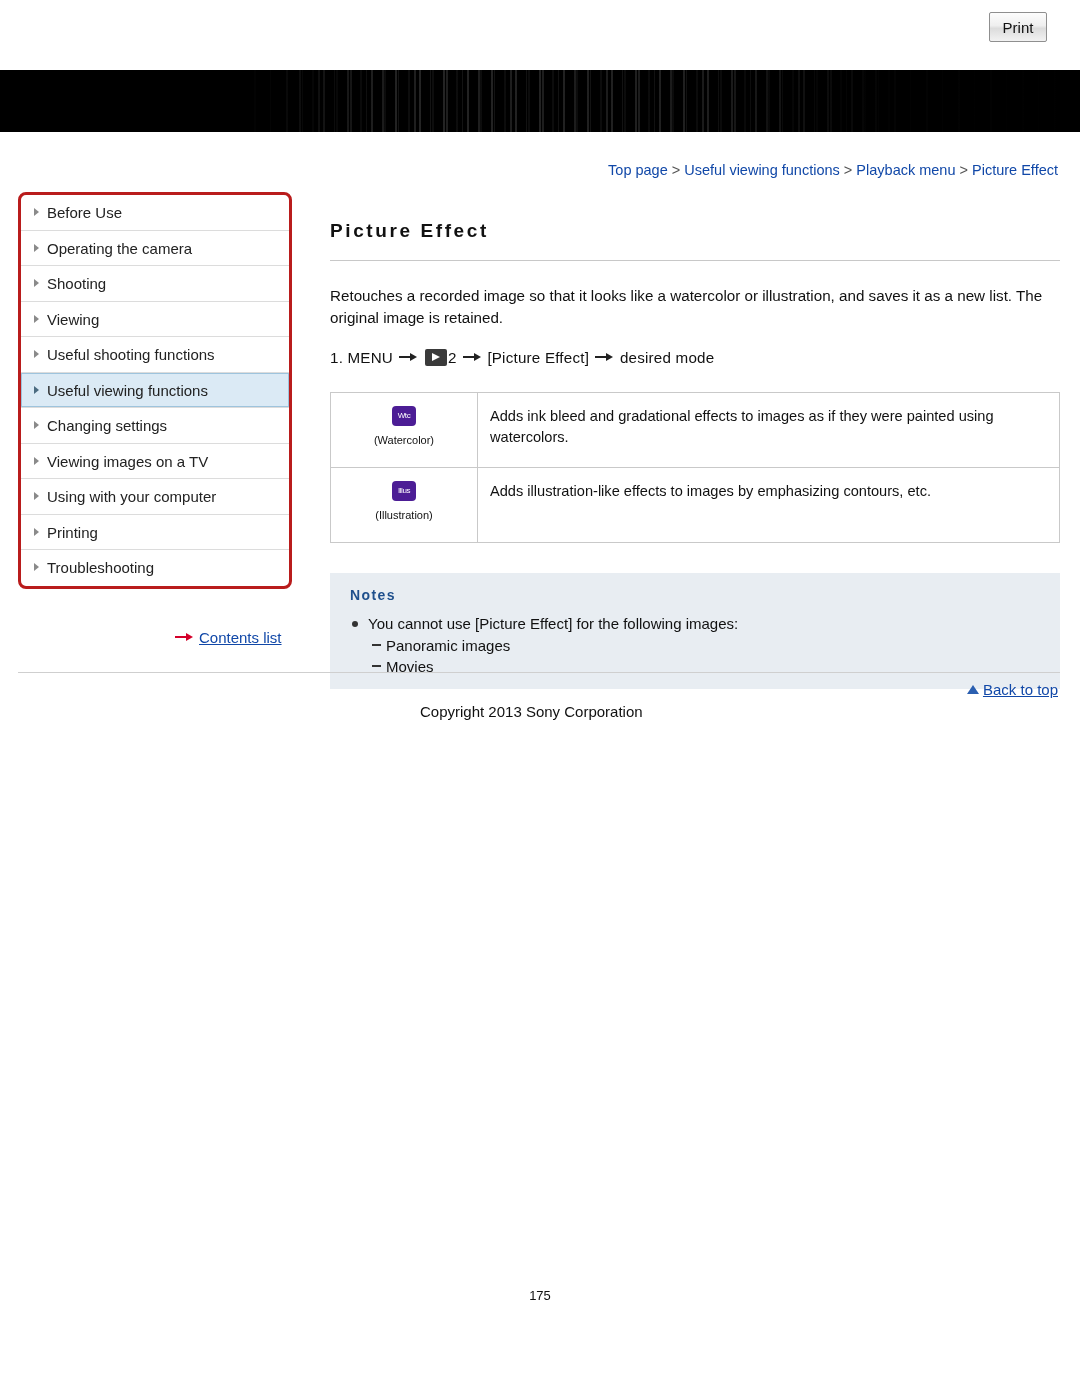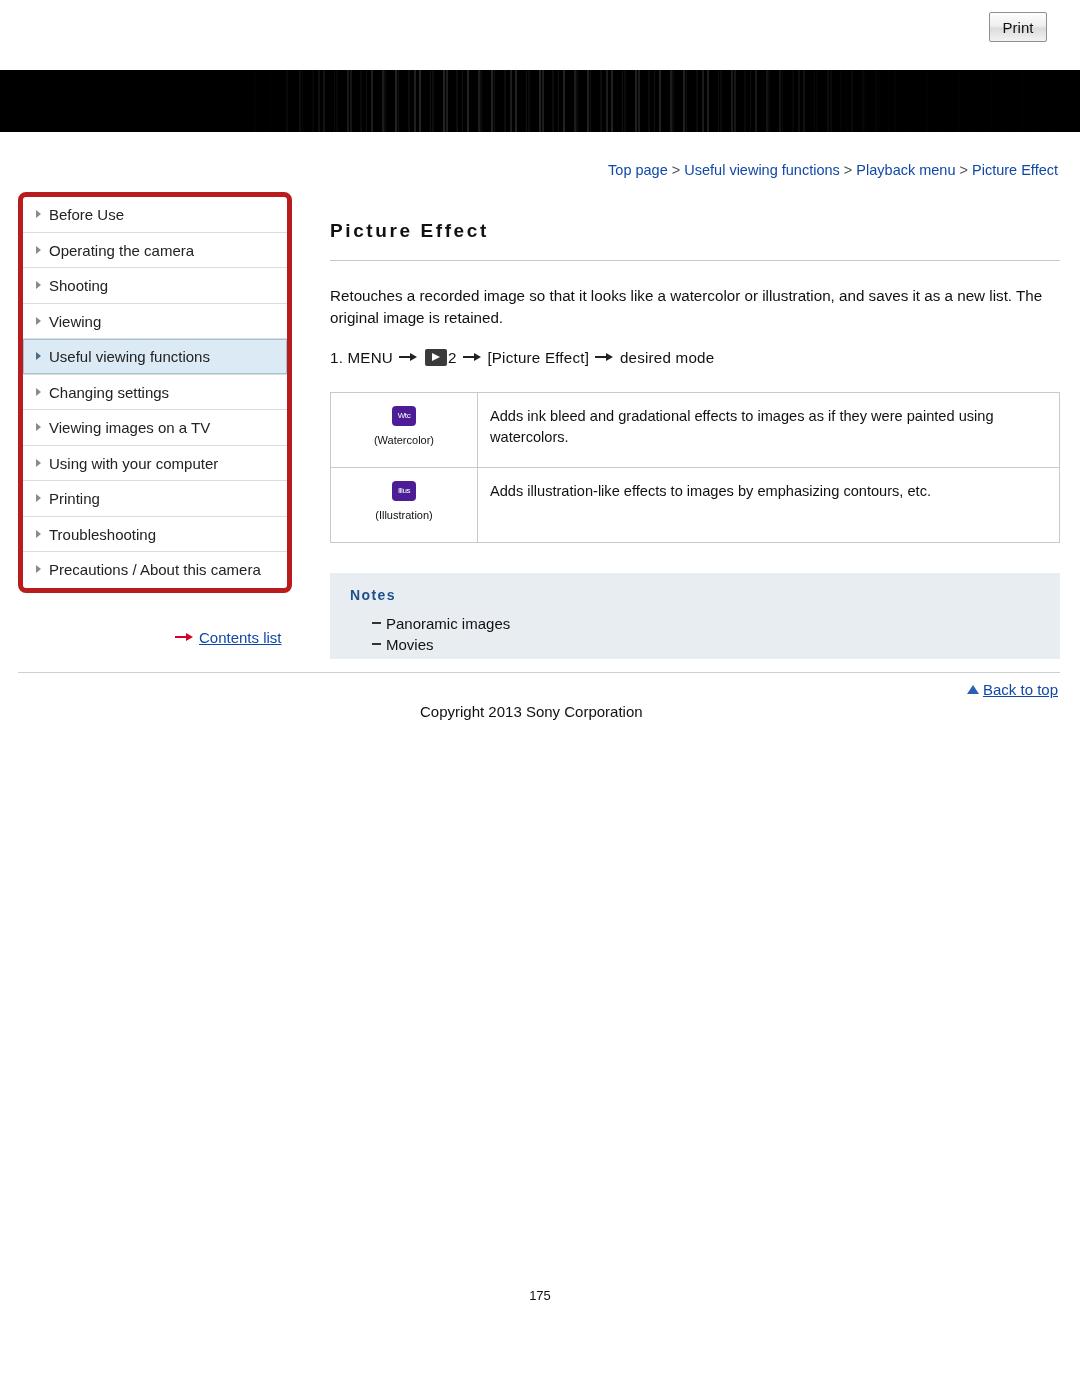--- a/index.html
+++ b/index.html
@@ -113,21 +113,21 @@
   .breadcrumb .sep { color: #555; }
   .breadcrumb a { color: #1148a8; text-decoration: none; }
   .breadcrumb .current { color: #1148a8; }
 
   
   .sidebar {
     position: absolute;
     left: 18px;
     top: 192px;
     width: 274px;
-    border: 5px solid #b91c1c;
+    border: 3px solid #b91c1c;
     border-radius: 8px;
     background: #fff;
     box-sizing: border-box;
     overflow: hidden;
   }
   .nav-item {
     height: 35.5px;
     line-height: 35.5px;
     border-bottom: 1px solid #dcdcdc;
     font-size: 15px;
@@ -299,21 +299,21 @@
     text-align: center;
   }
   td.desc-cell { padding-left: 16px; }
 
   
   .notes {
     margin-top: 30px;
     background: #e8edf2;
     width: 730px;
     box-sizing: border-box;
-    padding: 14px 20px 4px 20px;
+    padding: 14px 20px 12px 20px;
   }
   .notes-title {
     font-size: 14px;
     font-weight: bold;
     color: #1e4f8c;
     letter-spacing: 1.4px;
     margin-bottom: 10px;
   }
   .notes-line {
     font-size: 15px;
@@ -420,20 +420,24 @@
     <span>Operating the camera</span>
   </div>
   <div class="nav-item">
     <span class="arrow"></span>
     <span>Shooting</span>
   </div>
   <div class="nav-item">
     <span class="arrow"></span>
     <span>Viewing</span>
   </div>
+  <div class="nav-item">
+    <span class="arrow"></span>
+    <span>Useful shooting functions</span>
+  </div>
   <div class="nav-item active">
     <span class="arrow"></span>
     <span>Useful viewing functions</span>
   </div>
   <div class="nav-item">
     <span class="arrow"></span>
     <span>Changing settings</span>
   </div>
   <div class="nav-item">
     <span class="arrow"></span>
@@ -443,24 +447,20 @@
     <span class="arrow"></span>
     <span>Using with your computer</span>
   </div>
   <div class="nav-item">
     <span class="arrow"></span>
     <span>Printing</span>
   </div>
   <div class="nav-item">
     <span class="arrow"></span>
     <span>Troubleshooting</span>
-  </div>
-  <div class="nav-item">
-    <span class="arrow"></span>
-    <span>Precautions / About this camera</span>
   </div>
 </div>
 
 <a class="contents-list" href="#">
   <span class="cl-arrow"></span><span>Contents list</span>
 </a>
 
 <div class="content">
   <h1 class="page-title">Picture Effect</h1>
 
@@ -491,20 +491,24 @@
           <span class="eff-icon">Illus</span>
           <span class="eff-label">(Illustration)</span>
         </td>
         <td class="desc-cell">Adds illustration-like effects to images by emphasizing contours, etc.</td>
       </tr>
     </tbody>
   </table>
 
   <div class="notes">
     <div class="notes-title">Notes</div>
+    <div class="notes-line">
+      <span class="bullet"></span>
+      <span>You cannot use [Picture Effect] for the following images:</span>
+    </div>
     <div class="notes-sub">
       <span class="dash"></span>
       <span>Panoramic images</span>
     </div>
     <div class="notes-sub">
       <span class="dash"></span>
       <span>Movies</span>
     </div>
   </div>
 </div>

